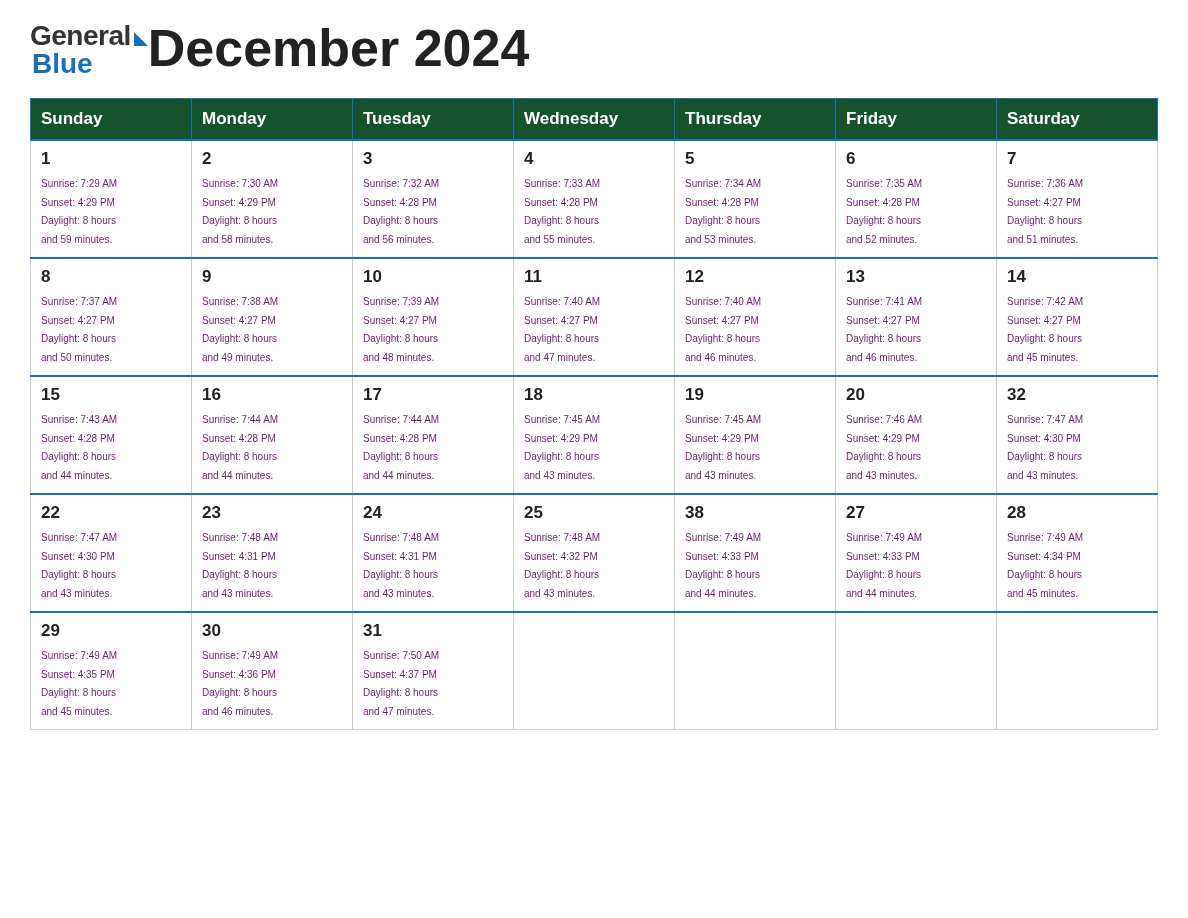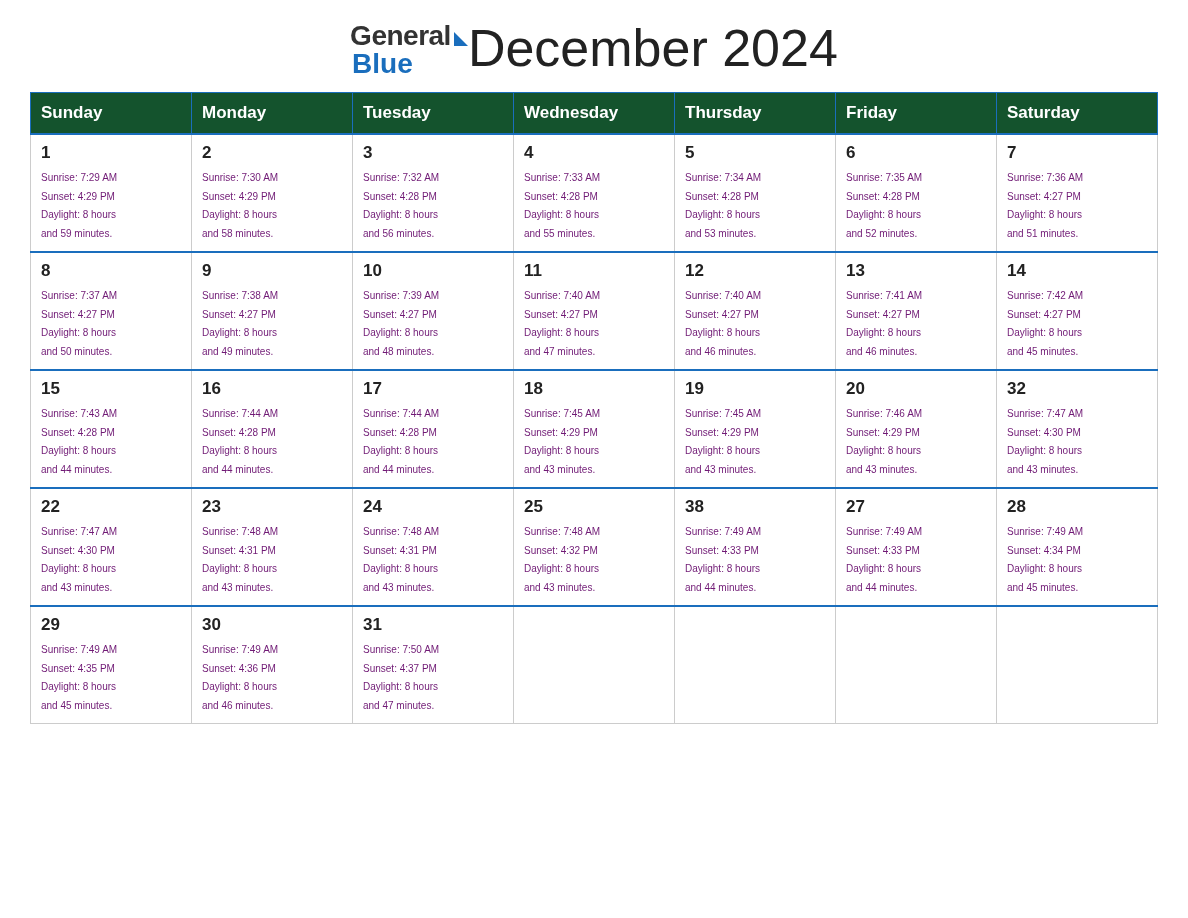--- a/index.html
+++ b/index.html
@@ -6,23 +6,23 @@
     body {
       font-family: Arial, Helvetica, sans-serif;
       background: #fff;
       color: #222;
       width: 1188px;
       min-height: 918px;
       padding: 20px 30px 30px 30px;
     }
     .header-row {
       display: flex;
-      justify-content: center;
+      justify-content: flex-start;
       align-items: flex-start;
-      margin-bottom: 12px;
+      margin-bottom: 18px;
     }
     .logo {
       display: flex;
       flex-direction: column;
       align-items: flex-start;
     }
     .logo-top {
       display: flex;
       align-items: center;
     }
@@ -46,21 +46,21 @@
       font-weight: bold;
       color: #1a6ebd;
       margin-top: -4px;
       padding-left: 2px;
     }
     .title-block {
       text-align: right;
     }
     .month-title {
       font-size: 52px;
-      font-weight: normal;
+      font-weight: bold;
       color: #222;
       line-height: 1.1;
     }
     .location-title {
       font-size: 22px;
       color: #555;
       margin-top: 4px;
     }
     .calendar {
       width: 100%;

